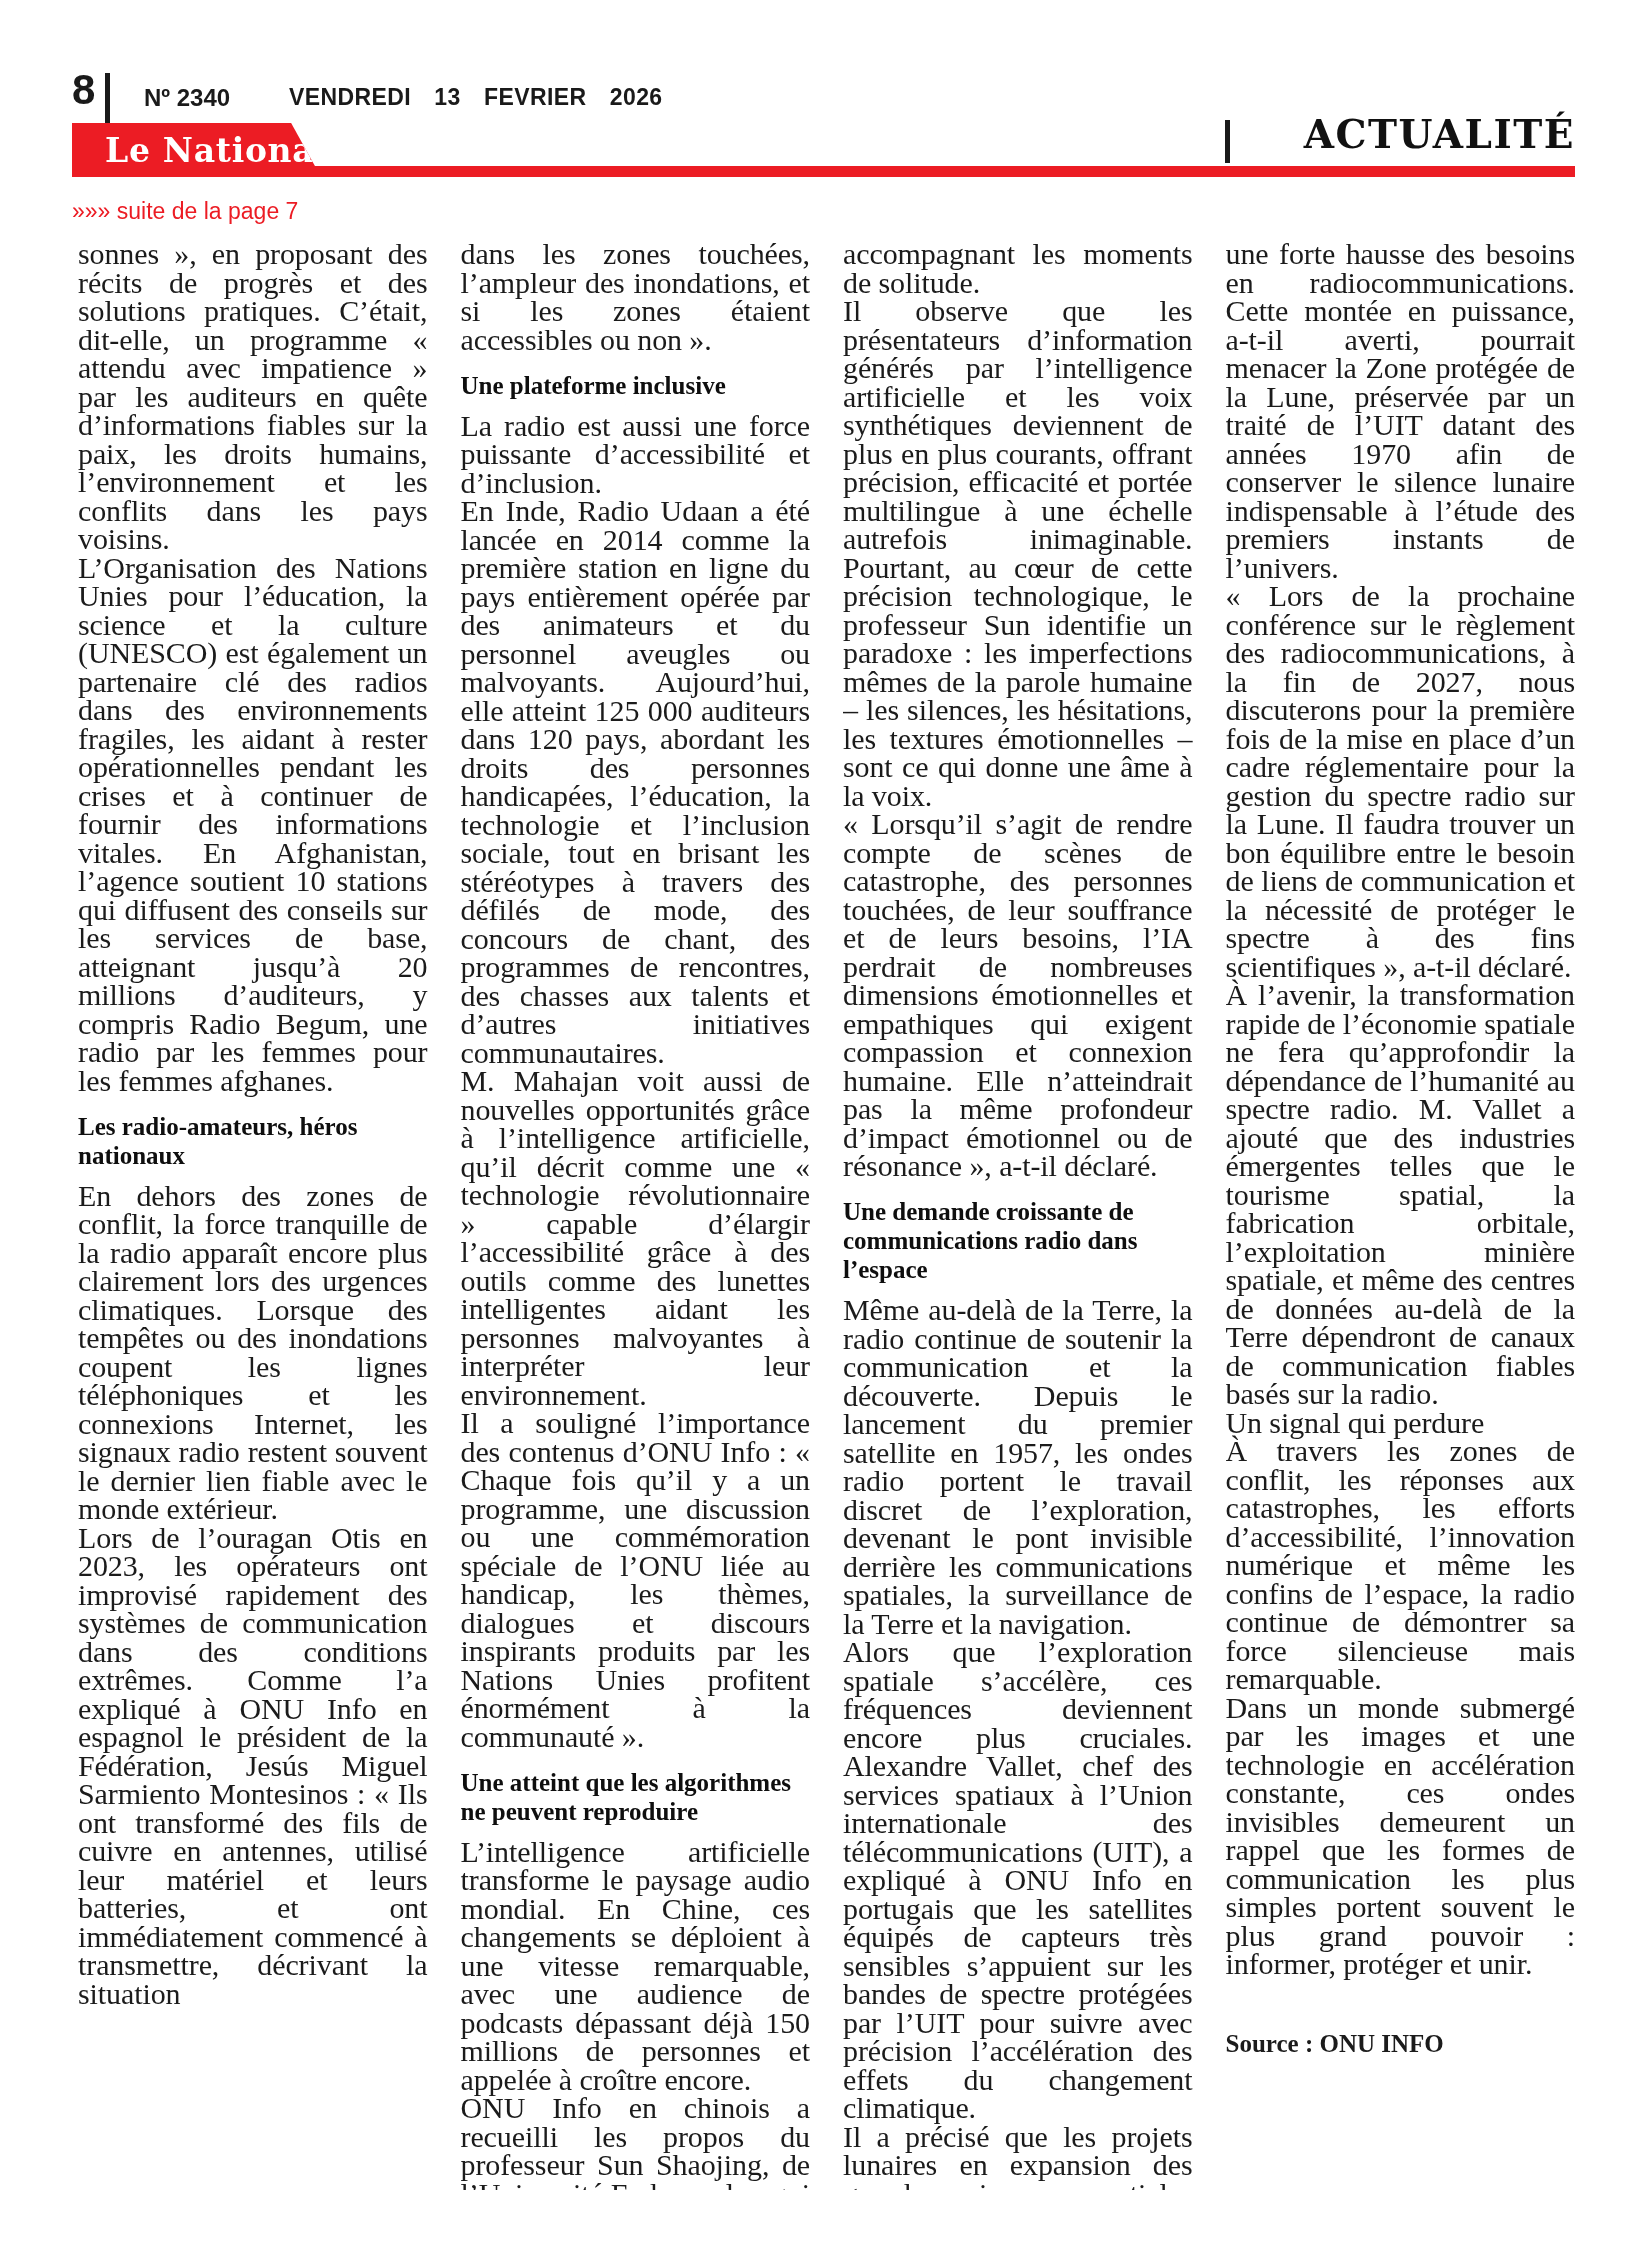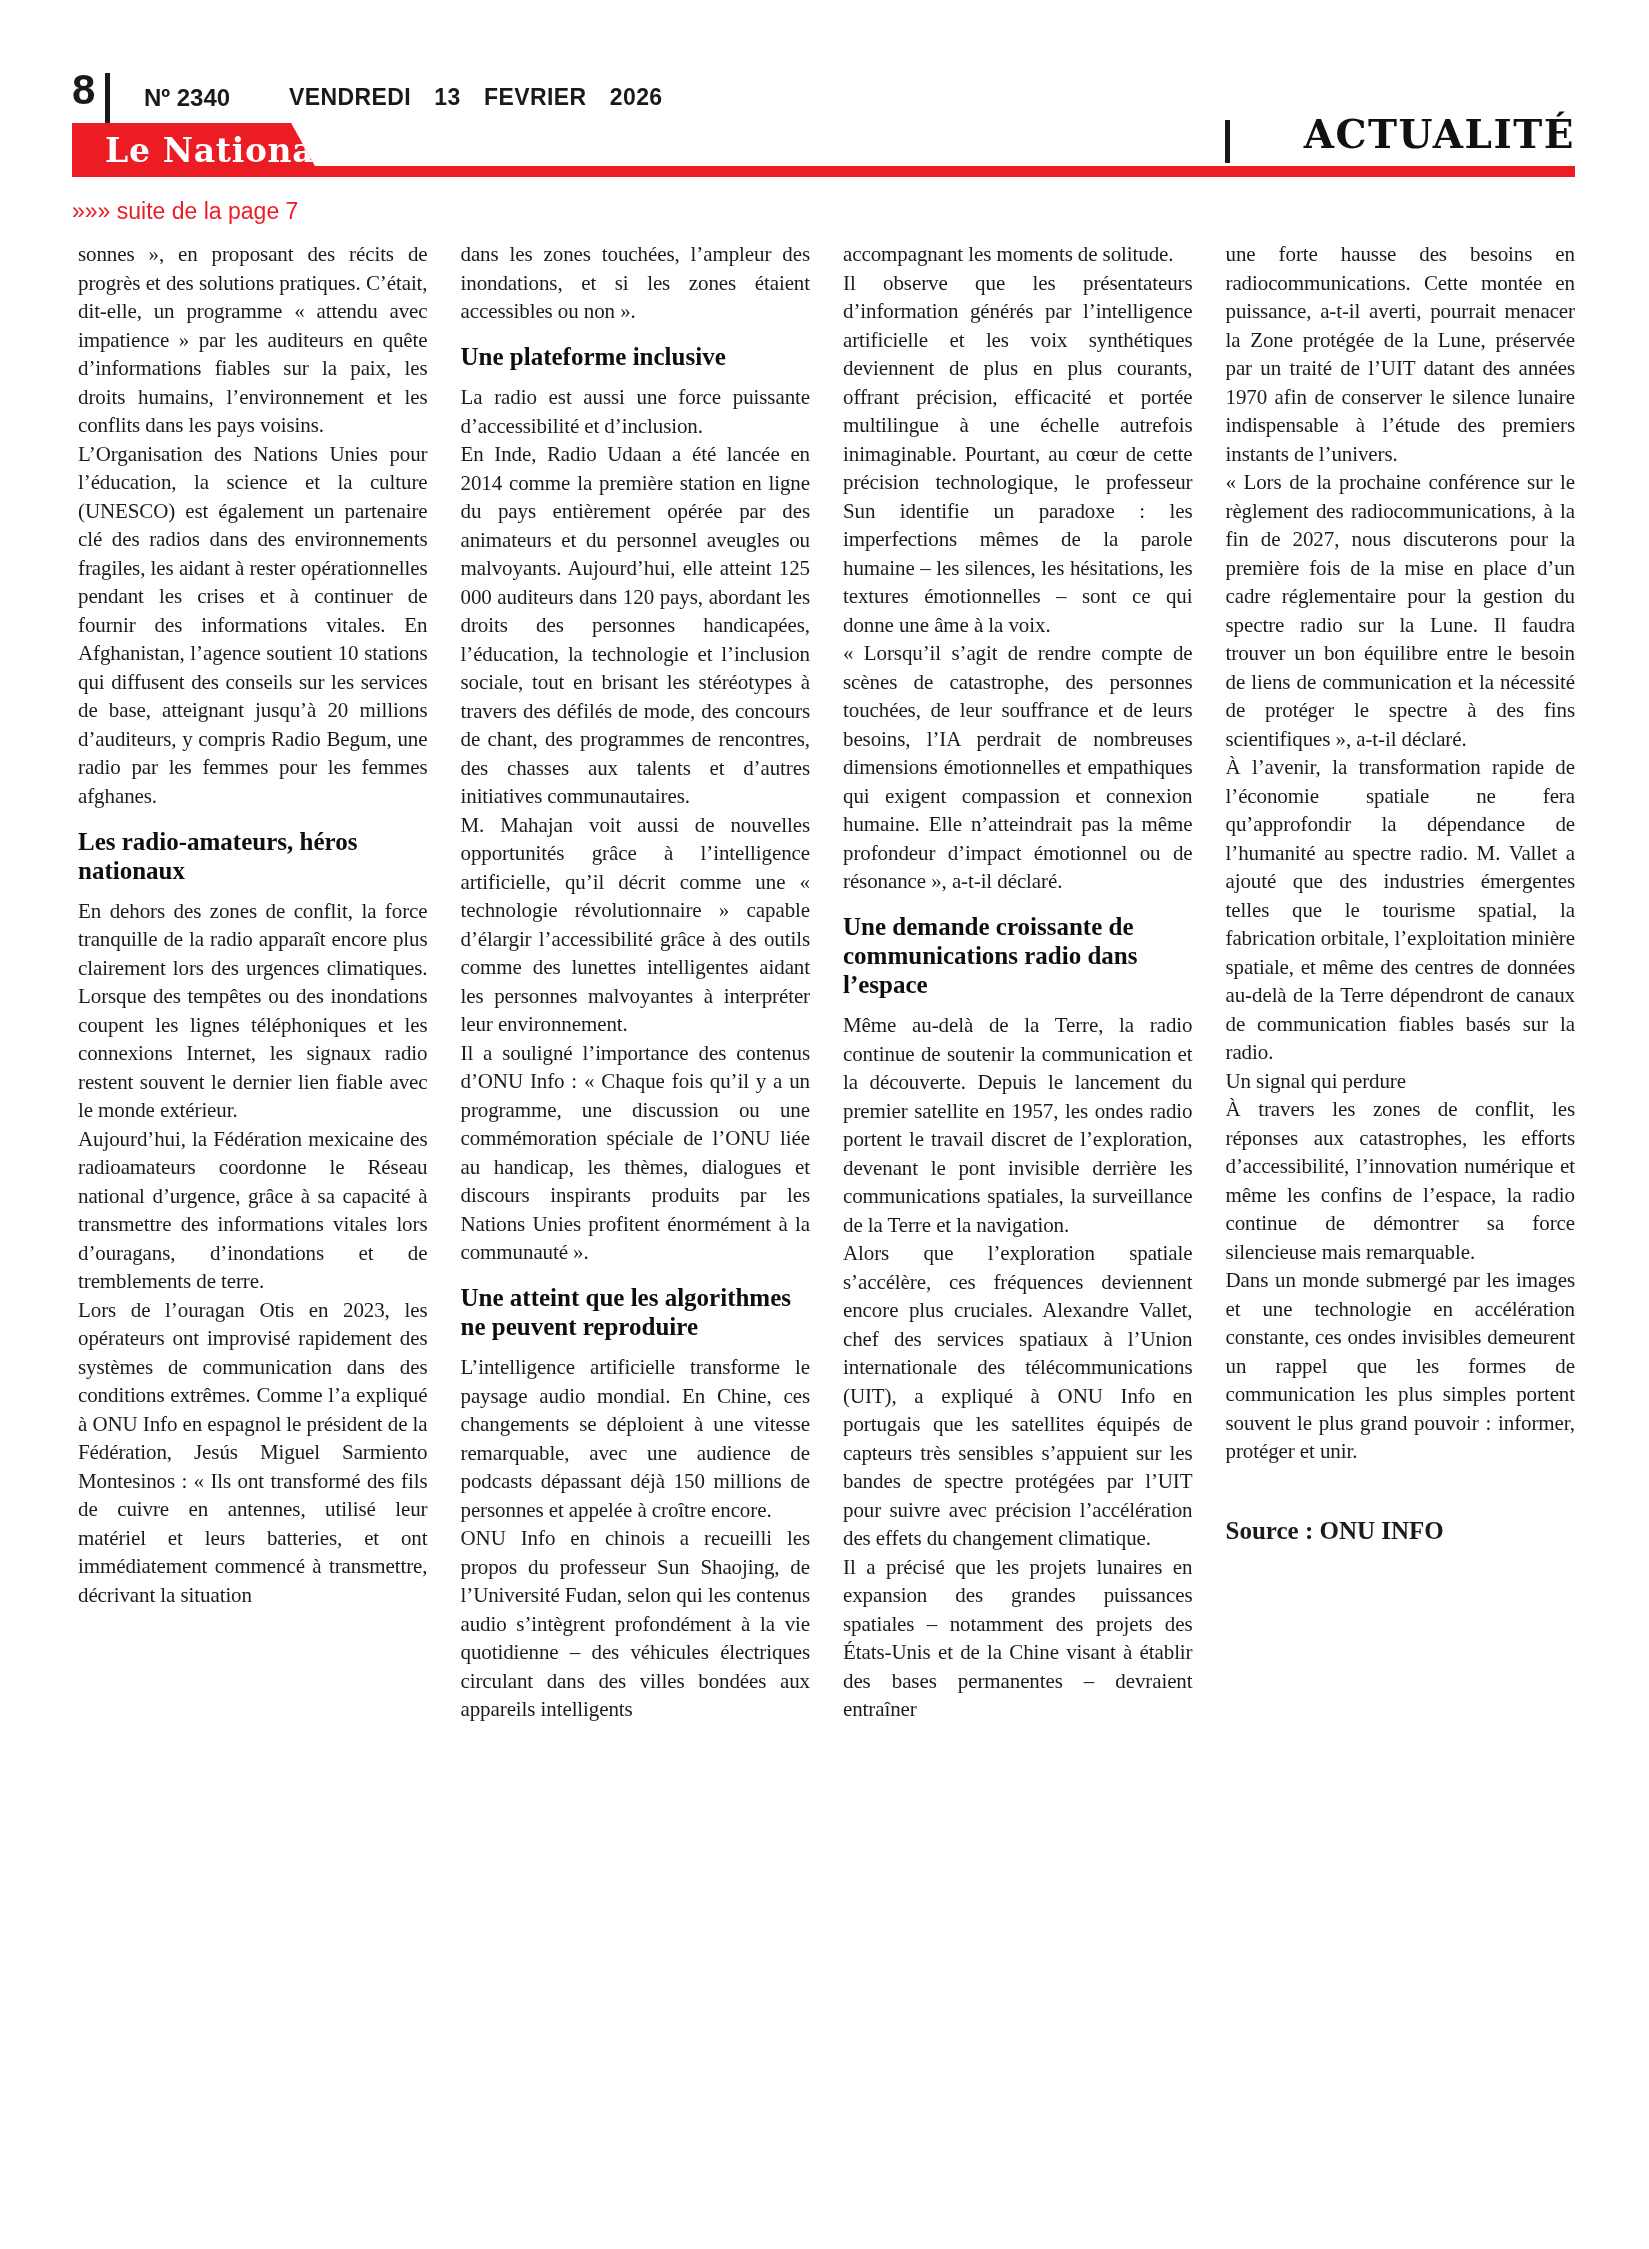--- a/index.html
+++ b/index.html
@@ -71,21 +71,21 @@
   
   .article {
     position:absolute; left:78px; top:240px;
     width:1497px; height:1950px;
     display:flex; gap:33px; overflow:hidden;
   }
   .col {
     flex:1 1 0; min-width:0; overflow:hidden;
   }
   .col p {
-    font-size:21px; line-height:28.5px; color:#1b1b1b;
+    font-size:30px; line-height:28.5px; color:#1b1b1b;
     text-align:justify; letter-spacing:-0.1px;
     hyphens:auto; -webkit-hyphens:auto;
   }
   .col p.subhead {
     font-weight:bold; font-size:25px; line-height:29px;
     text-align:left; color:#0e0e0e;
     margin-top:16.5px; margin-bottom:12px; letter-spacing:0;
     hyphens:none;
   }
   .col p.source {
@@ -111,21 +111,20 @@
   <div class="section-title">ACTUALITÉ</div>
 
   <div class="continuation">»»» suite de la page 7</div>
 
   <div class="article">
     <div class="col" id="col-0">
         <p class="">sonnes », en proposant des récits de progrès et des solutions pratiques. C’était, dit-elle, un programme « attendu avec impatience » par les auditeurs en quête d’informations fiables sur la paix, les droits humains, l’environnement et les conflits dans les pays voisins.</p>
         <p class="">L’Organisation des Nations Unies pour l’éducation, la science et la culture (UNESCO) est également un partenaire clé des radios dans des environnements fragiles, les aidant à rester opérationnelles pendant les crises et à continuer de fournir des informations vitales. En Afghanistan, l’agence soutient 10 stations qui diffusent des conseils sur les services de base, atteignant jusqu’à 20 millions d’auditeurs, y compris Radio Begum, une radio par les femmes pour les femmes afghanes.</p>
         <p class="subhead">Les radio-amateurs, héros nationaux</p>
         <p class="">En dehors des zones de conflit, la force tranquille de la radio apparaît encore plus clairement lors des urgences climatiques. Lorsque des tempêtes ou des inondations coupent les lignes téléphoniques et les connexions Internet, les signaux radio restent souvent le dernier lien fiable avec le monde extérieur.</p>
-        <p class="">Aujourd’hui, la Fédération mexicaine des radioamateurs coordonne le Réseau national d’urgence, grâce à sa capacité à transmettre des informations vitales lors d’ouragans, d’inondations et de tremblements de terre.</p>
         <p class="">Lors de l’ouragan Otis en 2023, les opérateurs ont improvisé rapidement des systèmes de communication dans des conditions extrêmes. Comme l’a expliqué à ONU Info en espagnol le président de la Fédération, Jesús Miguel Sarmiento Montesinos : « Ils ont transformé des fils de cuivre en antennes, utilisé leur matériel et leurs batteries, et ont immédiatement commencé à transmettre, décrivant la situation</p>
       </div>
     <div class="col" id="col-1">
         <p class="">dans les zones touchées, l’ampleur des inondations, et si les zones étaient accessibles ou non ».</p>
         <p class="subhead">Une plateforme inclusive</p>
         <p class="">La radio est aussi une force puissante d’accessibilité et d’inclusion.</p>
         <p class="">En Inde, Radio Udaan a été lancée en 2014 comme la première station en ligne du pays entièrement opérée par des animateurs et du personnel aveugles ou malvoyants. Aujourd’hui, elle atteint 125 000 auditeurs dans 120 pays, abordant les droits des personnes handicapées, l’éducation, la technologie et l’inclusion sociale, tout en brisant les stéréotypes à travers des défilés de mode, des concours de chant, des programmes de rencontres, des chasses aux talents et d’autres initiatives communautaires.</p>
         <p class="">M. Mahajan voit aussi de nouvelles opportunités grâce à l’intelligence artificielle, qu’il décrit comme une « technologie révolutionnaire » capable d’élargir l’accessibilité grâce à des outils comme des lunettes intelligentes aidant les personnes malvoyantes à interpréter leur environnement.</p>
         <p class="">Il a souligné l’importance des contenus d’ONU Info : « Chaque fois qu’il y a un programme, une discussion ou une commémoration spéciale de l’ONU liée au handicap, les thèmes, dialogues et discours inspirants produits par les Nations Unies profitent énormément à la communauté ».</p>
         <p class="subhead">Une atteint que les algorithmes ne peuvent reproduire</p>

